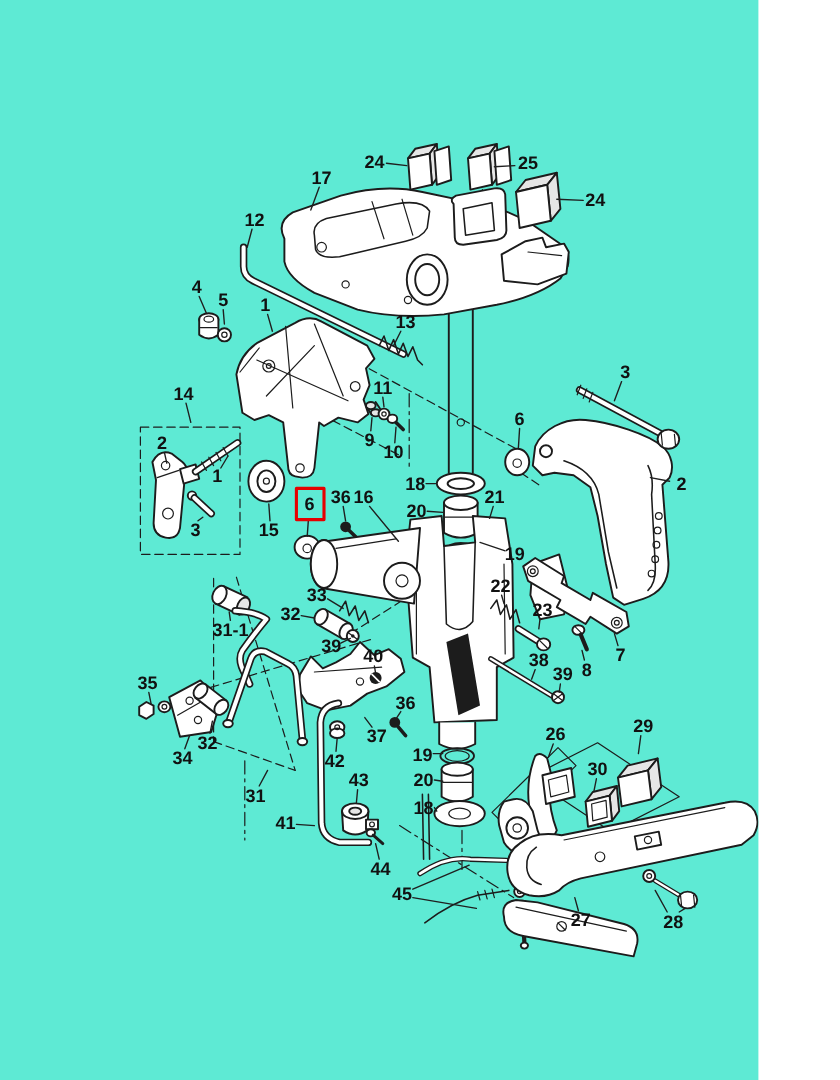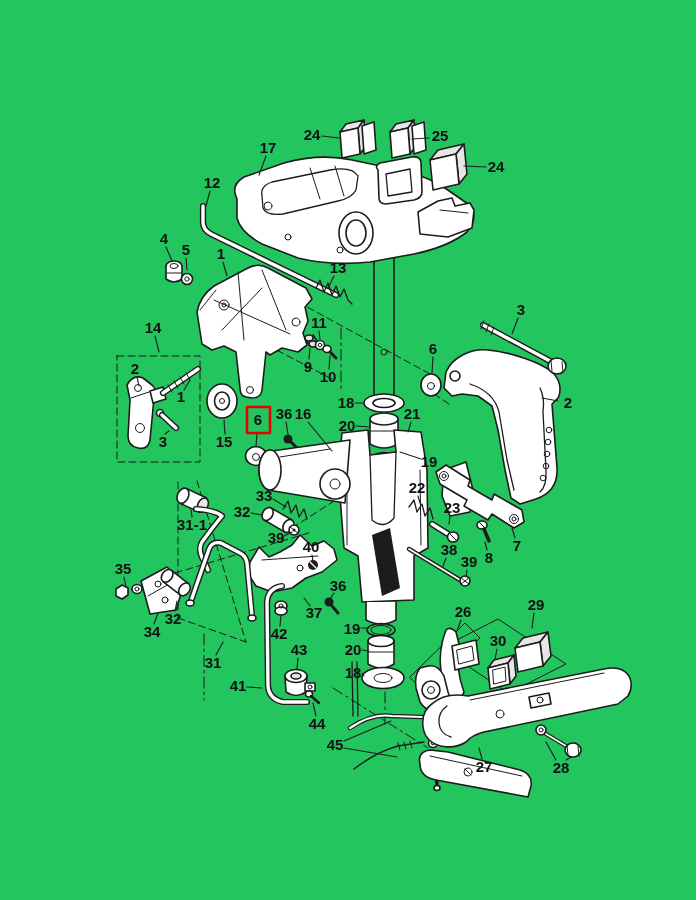--- a/index.html
+++ b/index.html
@@ -1,16 +1,16 @@
 <!DOCTYPE html>
 <html><head>
 <meta charset="utf-8">
 <style>
   html,body{margin:0;padding:0;background:#fff;}
-  #stage{position:relative;width:696px;height:900px;background:#22c55e;overflow:hidden;
+  #stage{position:relative;width:632px;height:900px;background:#5eead4;overflow:hidden;
          font-family:"Liberation Sans", sans-serif;}
   svg{position:absolute;left:0;top:0;}
   
   .ln, path, line, ellipse, circle, polygon, polyline, rect{
       stroke:#1c1c1c; fill:none; stroke-width:1.6; stroke-linejoin:round; stroke-linecap:round;}
   .f{fill:#ffffff;}
   .g{fill:#e6e6e6;}
   .d{fill:#1c1c1c;stroke:none;}
   .thin{stroke-width:1;}
   .med{stroke-width:1.3;}

